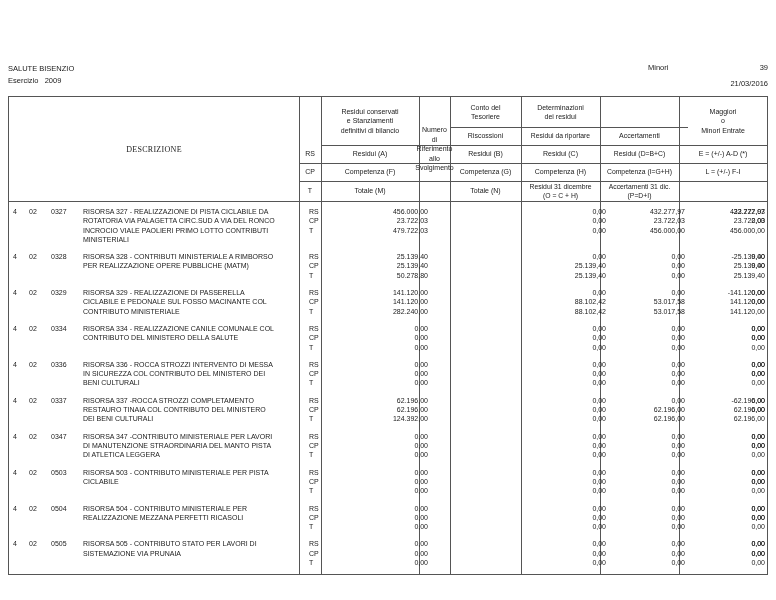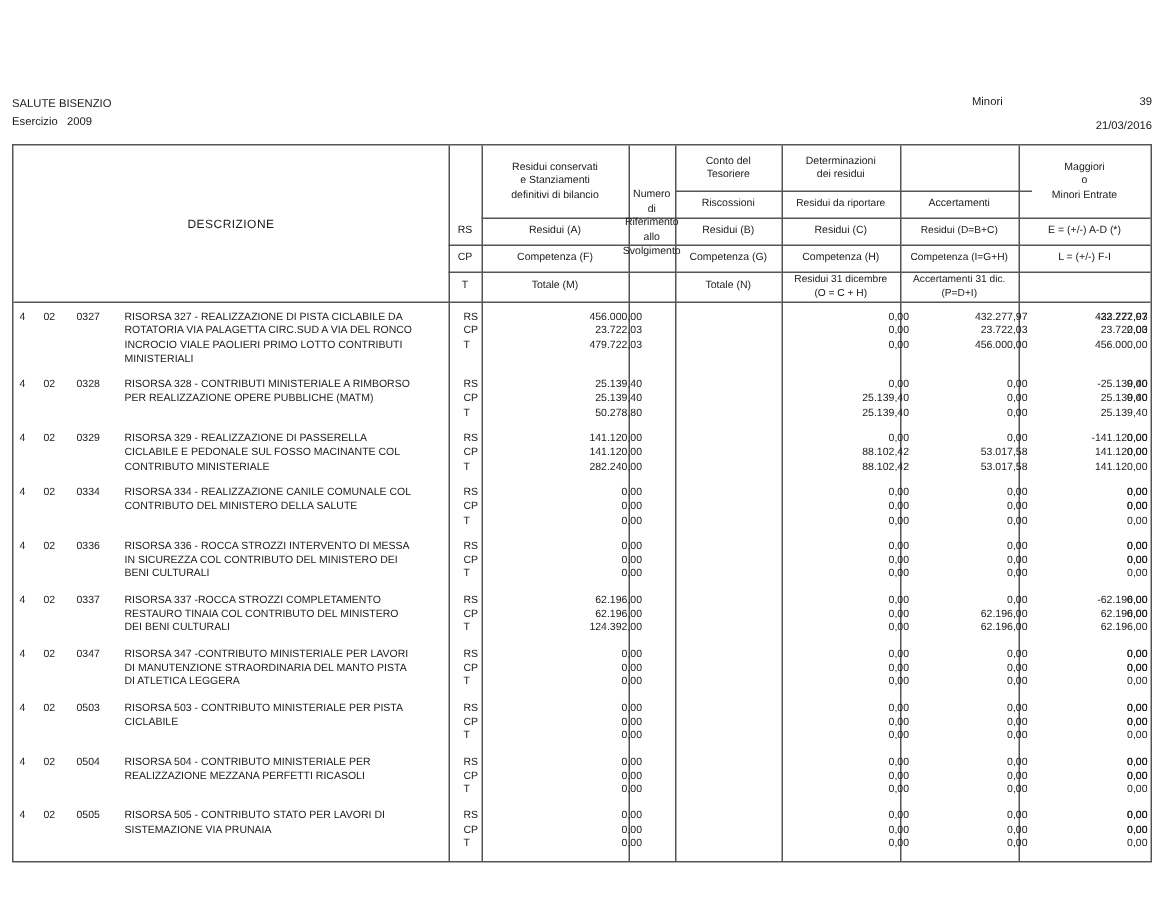--- a/index.html
+++ b/index.html
@@ -167,21 +167,21 @@
     <div class="vrule" style="left:512px;"></div>
     <div class="vrule" style="left:591px;"></div>
     <div class="vrule" style="left:670px;"></div>
 
     <div class="hrule" style="left:441px; right:79px; top:30px;"></div>
     <div class="hrule" style="left:312px; right:0px;  top:48px;"></div>
     <div class="hrule" style="left:290px; right:0px;  top:66px;"></div>
     <div class="hrule" style="left:290px; right:0px;  top:84px;"></div>
     <div class="hrule" style="left:0px; right:0px; top:104px;"></div>
 
-    <div class="descr-label" style="left:0px; top:0px; width:290px; height:104px;">DESCRIZIONE</div>
+    <div class="descr-label" style="left:0px; top:0px; width:290px; height:104px;font-family:Liberation Serif, serif;">DESCRIZIONE</div>
 
     <div class="hdrcell" style="left:290px; top:48px; width:22px; height:18px;">RS</div>
     <div class="hdrcell" style="left:290px; top:66px; width:22px; height:18px;">CP</div>
     <div class="hdrcell" style="left:290px; top:84px; width:22px; height:20px;">T</div>
 
     <div class="hdrcell stack" style="left:312px; top:0px; width:98px; height:48px; flex-direction:column;">
       <span>Residui conservati</span>
       <span>e Stanziamenti</span>
       <span>definitivi di bilancio</span>
     </div>

